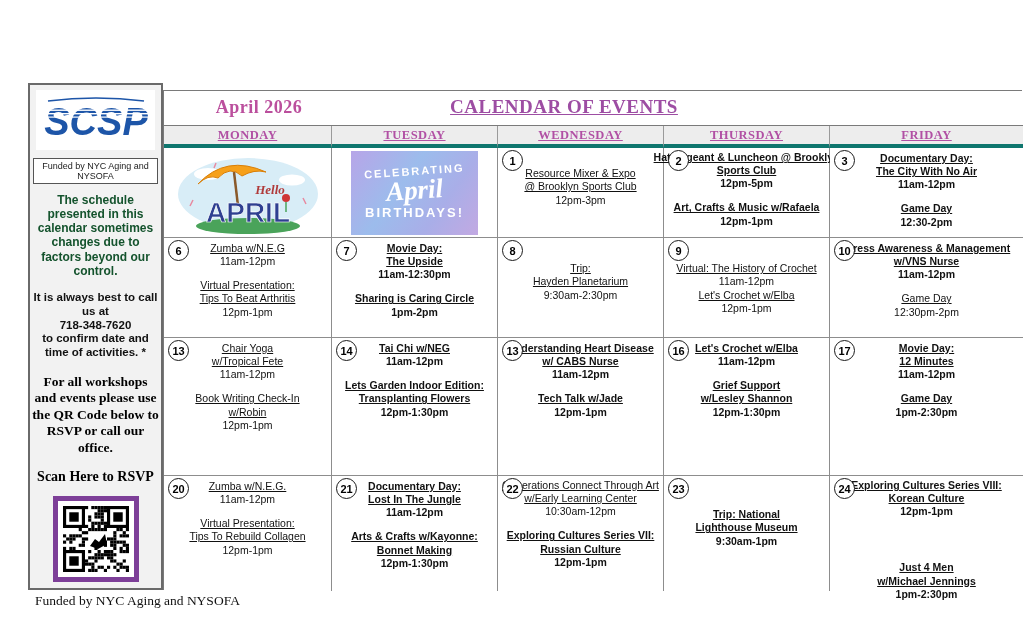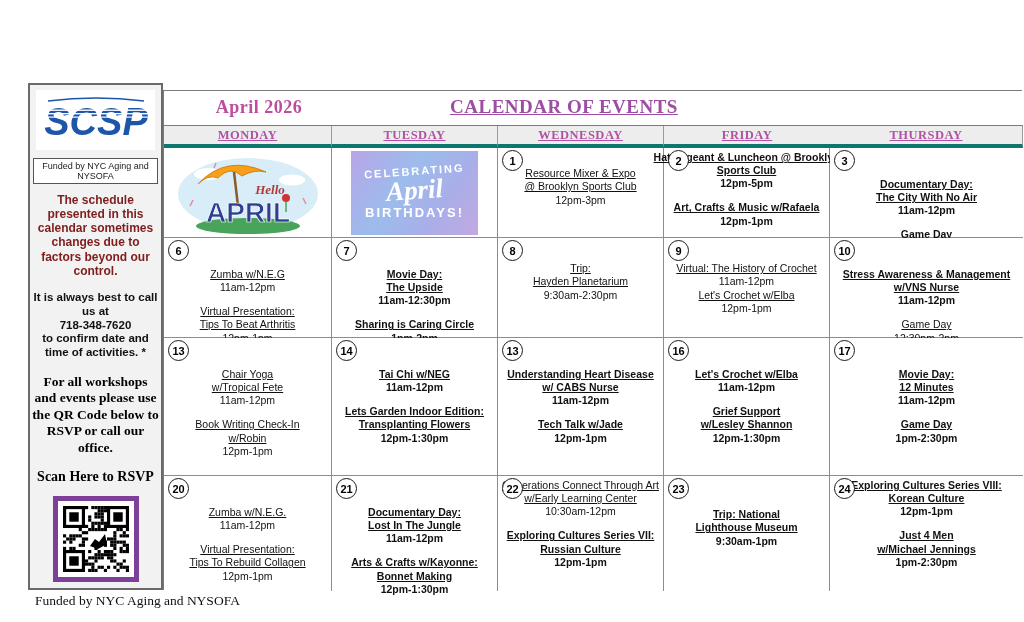--- a/index.html
+++ b/index.html
@@ -6,21 +6,21 @@
     font-family:"Liberation Sans",sans-serif;}
   .stage{position:relative;width:1024px;height:534px;background:#fff;}
 
   
   .sidebar{position:absolute;left:28px;top:83px;width:135px;height:507px;background:#f2f2f2;
     border:2px solid #6a6a6a;box-sizing:border-box;text-align:center;}
   .logo-box{margin:5px auto 4px auto;width:119px;height:60px;background:#fff;display:flex;
     align-items:center;justify-content:center;}
   .funded-box{margin:8px 3px 0 3px;border:1px solid #555;background:#fff;font-size:9px;
     padding:2px 0;color:#222;}
-  .notice{margin:9px 2px 10px 2px;font-weight:bold;font-size:12px;line-height:1.18;color:#7f1d1d;}
+  .notice{margin:9px 2px 10px 2px;font-weight:bold;font-size:12px;line-height:1.18;color:#14532d;}
   .call{margin:13px 1px 0 1px;font-weight:bold;font-size:11.5px;line-height:1.2;color:#111;}
   .rsvp{margin:14px 2px 4px 2px;font-family:"Liberation Serif",serif;font-weight:bold;
     font-size:13.5px;line-height:1.22;color:#000;}
   .scan{margin:13px 2px 0 2px;font-family:"Liberation Serif",serif;font-weight:bold;
     font-size:14px;color:#000;}
   .qr-wrap{margin:11px auto 0 auto;width:76px;height:76px;border:5px solid #7d3f98;background:#fff;
     display:flex;align-items:center;justify-content:center;}
 
   
   .footer{position:absolute;left:35px;top:593px;font-family:"Liberation Serif",serif;
@@ -44,21 +44,21 @@
   .dayhead.last-col{border-right:none;}
 
   .cell{position:relative;border-right:1px solid #8d8d8d;border-bottom:1px solid #8d8d8d;
     background:#fff;box-sizing:border-box;}
   .cell.last-col{border-right:none;}
   .cell.last-row{border-bottom:none;}
   .daynum{position:absolute;top:2px;left:4px;width:19px;height:19px;border:1.5px solid #1a1a1a;
     border-radius:50%;background:#fff;display:flex;align-items:center;justify-content:center;
     font-weight:bold;font-size:11px;color:#000;z-index:3;}
   .cell-body{position:absolute;inset:0;display:flex;flex-direction:column;align-items:center;
-    padding-top:30px;box-sizing:border-box;}
+    padding-top:4px;box-sizing:border-box;}
   .cell-body.center-v{justify-content:center;padding-top:0;}
   .cell-body.tight{padding-top:24px;}
   .cell-body.img-body{justify-content:center;padding-top:0;}
   .event{margin-bottom:11px;text-align:center;font-size:10.5px;line-height:1.25;color:#111;}
   .cell-body.tight .event{margin-bottom:1px;}
   .event.bold{font-weight:bold;}
   .ev-line{text-decoration:underline;white-space:nowrap;}
   .ev-time{white-space:nowrap;}
 
   
@@ -241,22 +241,22 @@
   </div>
 
   <div class="calendar" id="calendar-grid">
     <div class="title-row">
       <div class="month-title">April 2026</div>
       <div class="cal-title">CALENDAR OF EVENTS</div>
     </div>
     <div class="dayhead">MONDAY</div>
     <div class="dayhead">TUESDAY</div>
     <div class="dayhead">WEDNESDAY</div>
+    <div class="dayhead">THURSDAY</div>
     <div class="dayhead last-col">FRIDAY</div>
-    <div class="dayhead">THURSDAY</div>
 
   <div class="cell">
         <div class="cell-body img-body">
           <div class="img-hello"><svg width="148" height="86" viewBox="0 0 148 86">
               <ellipse cx="74" cy="44" rx="70" ry="36" fill="#d8edf7"></ellipse>
               <ellipse cx="34" cy="24" rx="14" ry="6" fill="#ffffff"></ellipse>
               <ellipse cx="118" cy="30" rx="13" ry="5.5" fill="#ffffff"></ellipse>
               <ellipse cx="74" cy="76" rx="52" ry="8" fill="#4aa35a"></ellipse>
               <path d="M24 34 Q52 4 92 22 Q80 19 68 26 Q56 15 44 28 Q34 24 24 34 Z" fill="#f6a01a" stroke="#d97e06" stroke-width="1"></path>
               <line x1="60" y1="22" x2="64" y2="56" stroke="#8a5a2b" stroke-width="2.5"></line>
@@ -500,21 +500,21 @@
         <div class="cell-body center-v">
           <div class="event bold">
             <div class="ev-line">Trip: National</div>
             <div class="ev-line">Lighthouse Museum</div>
             <div class="ev-time">9:30am-1pm</div>
           </div>
         </div>
       </div>
       <div class="cell last-col last-row">
         <div class="daynum">24</div>
-        <div class="cell-body" style="padding-top: 3px;">
+        <div class="cell-body" style="padding-top: 3px; gap: 32px;">
           <div class="event bold">
             <div class="ev-line">Exploring Cultures Series VIII:</div>
             <div class="ev-line">Korean Culture</div>
             <div class="ev-time">12pm-1pm</div>
           </div>
           <div class="event bold">
             <div class="ev-line">Just 4 Men</div>
             <div class="ev-line">w/Michael Jennings</div>
             <div class="ev-time">1pm-2:30pm</div>
           </div>

